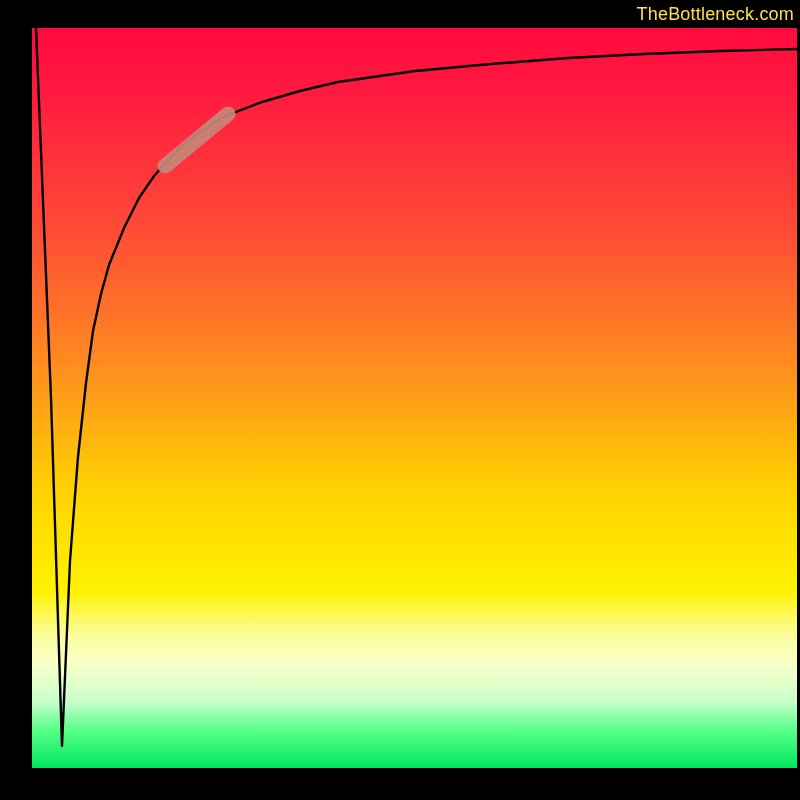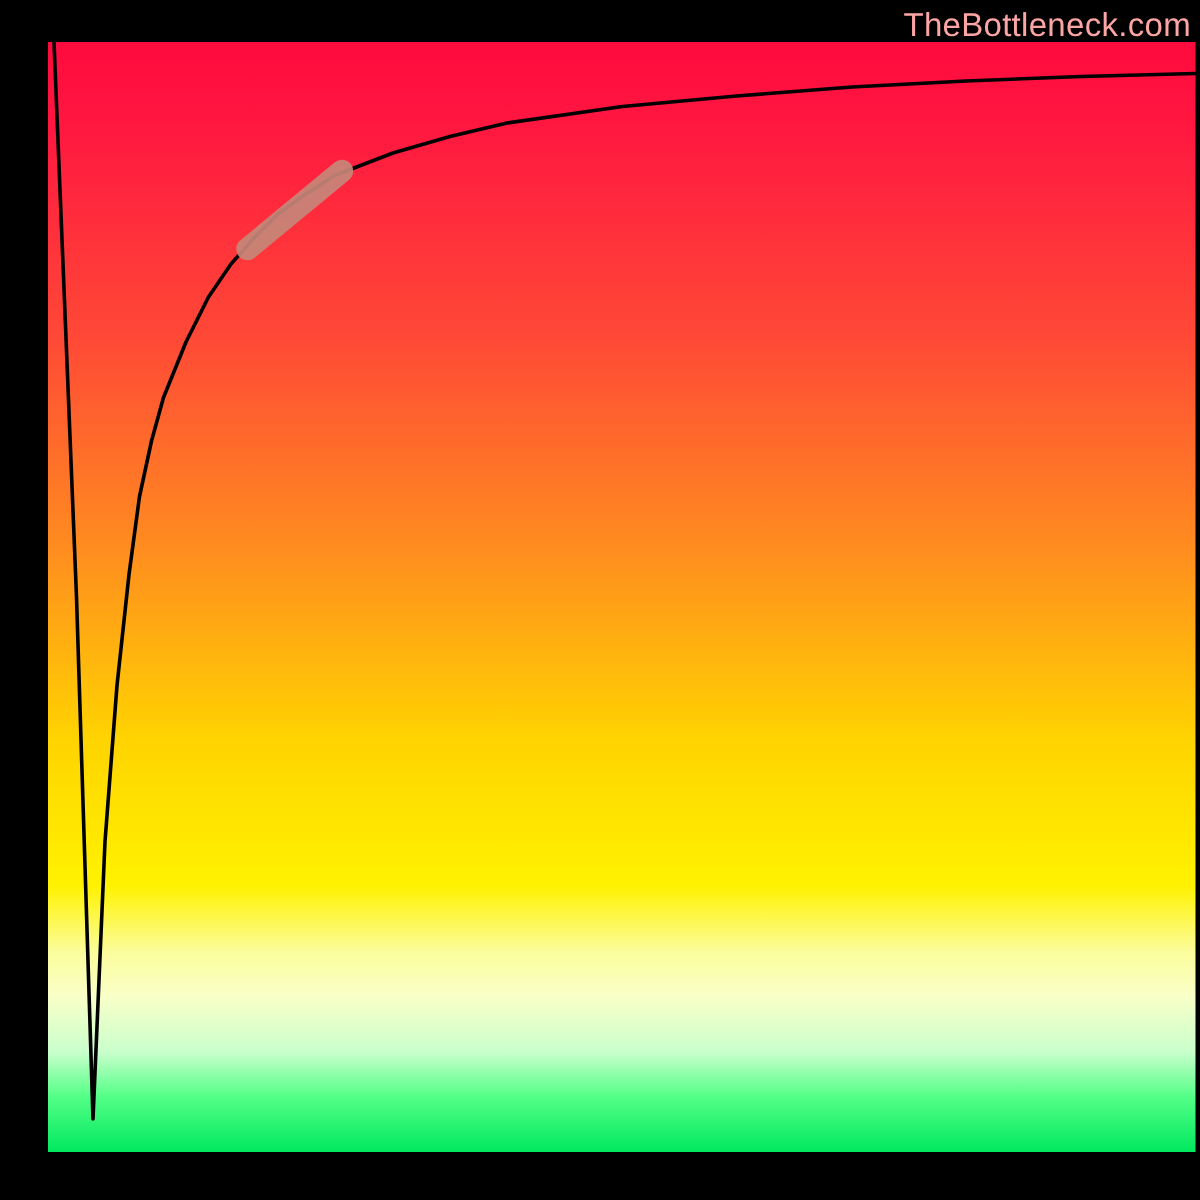--- a/index.html
+++ b/index.html
@@ -40,22 +40,22 @@
       #f9ffc8 86%,
       #c9ffcc 91%,
       #54ff87 95%,
       #00e85e 100%
     );
   }
   .watermark {
     position: absolute;
     top: 4px;
     right: 6px;
-    color: #fca5a5;
-    font-size: 22px;
+    color: #fde047;
+    font-size: 18px;
     letter-spacing: 0.2px;
     font-weight: 400;
   }
   svg.curve {
     position: absolute;
     left: 32px;
     top: 28px;
     width: 765px;
     height: 740px;
     overflow: visible;

